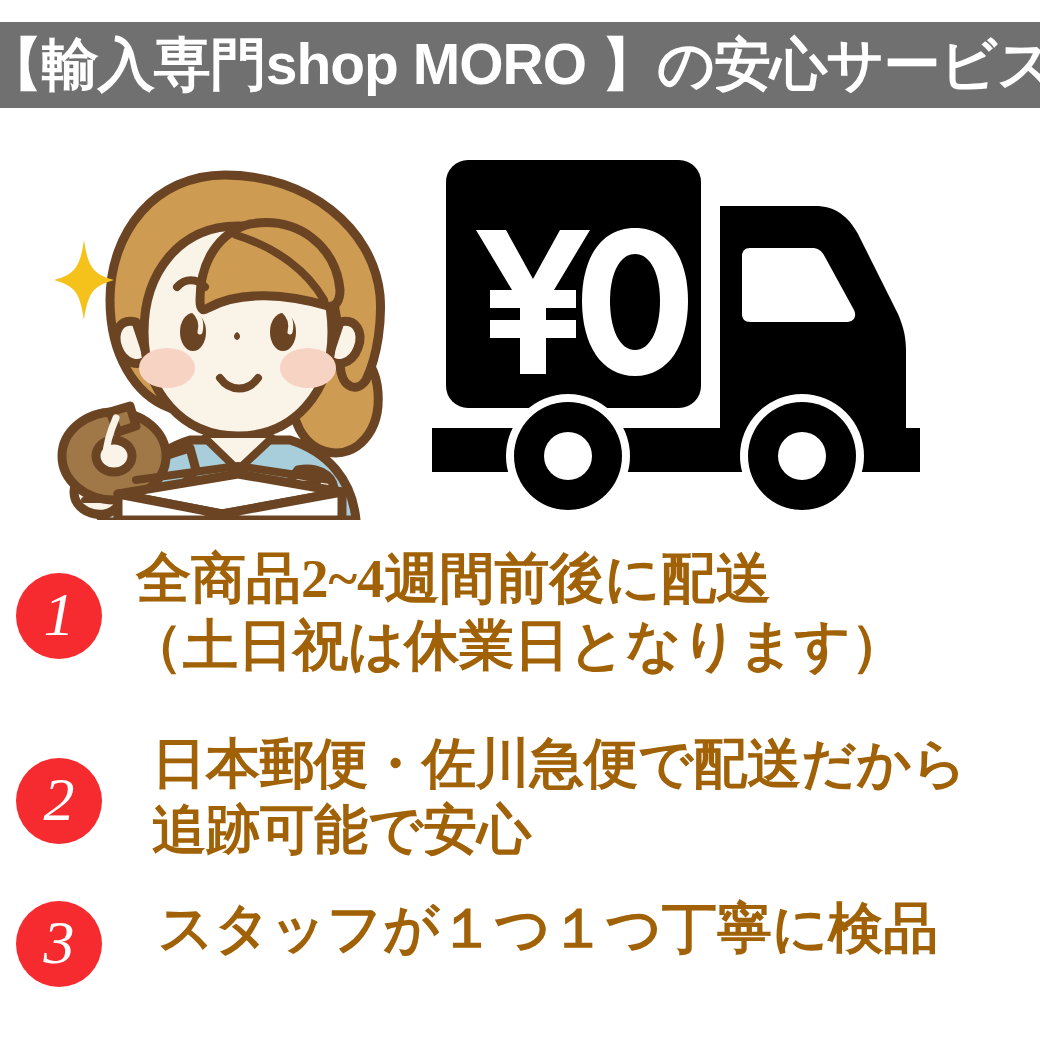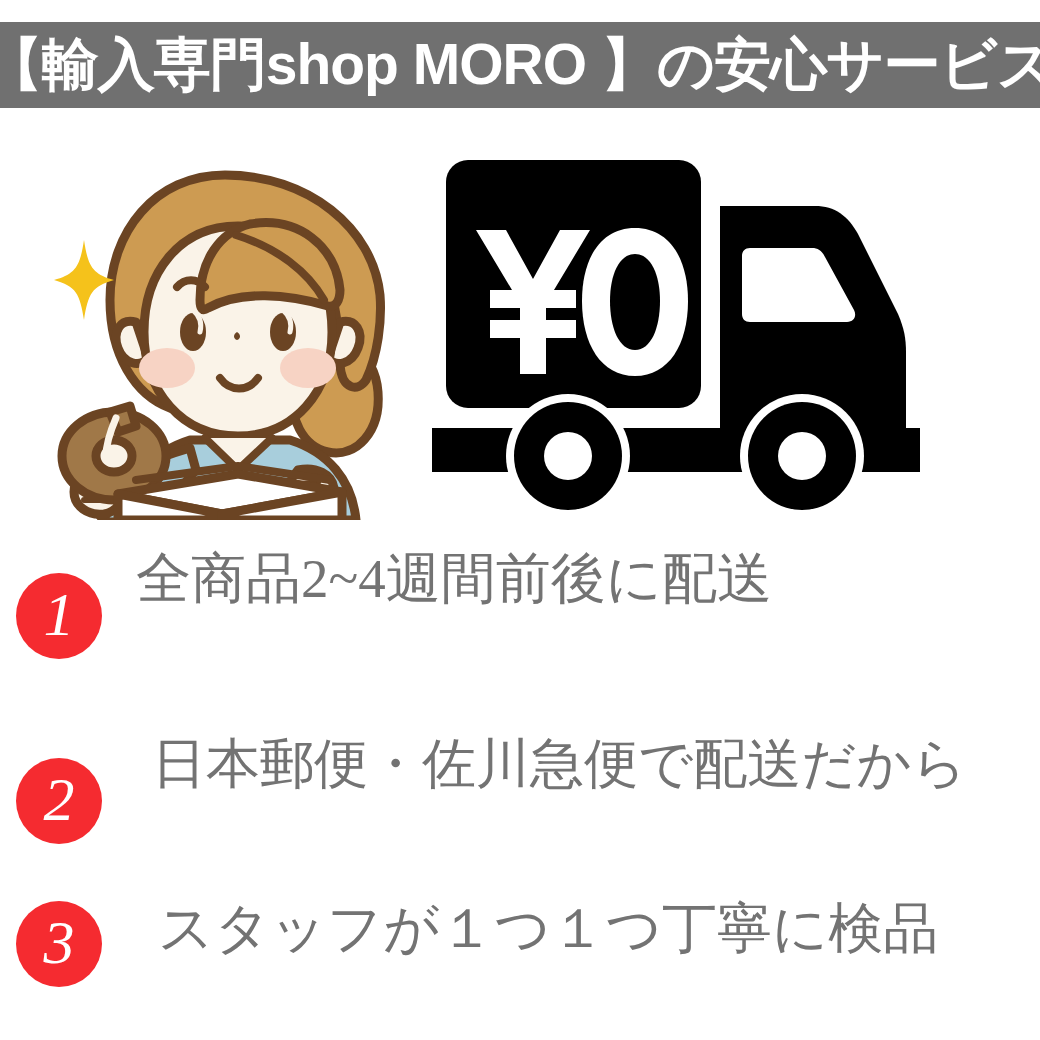--- a/index.html
+++ b/index.html
@@ -104,23 +104,23 @@
     color: #ffffff;
     font-family: "Liberation Serif", "DejaVu Serif", serif;
     font-size: 62px;
     font-weight: 400;
     font-style: italic;
     line-height: 1;
     transform: translateY(-2px);
   }
   .item-text {
     flex: 1 1 auto;
-    color: #737373;
+    color: #a16207;
     font-family: "Liberation Serif", "DejaVu Serif", serif;
-    font-weight: 400;
+    font-weight: 700;
     line-height: 1.22;
   }
   .item-text .line {
     display: block;
     white-space: nowrap;
   }
 
   
   #service-item-1 { margin-left: 16px; height: 175px; }
   #service-item-1 .badge { margin-top: 28px; }
@@ -273,30 +273,32 @@
 
   <div id="service-list">
 
     <div class="service-item" id="service-item-1">
       <div class="badge">
         <div class="badge-circle"></div>
         <div class="badge-num">1</div>
       </div>
       <div class="item-text">
         <span class="line line-1">全商品2~4週間前後に配送</span>
+        <span class="line line-2">（土日祝は休業日となります）</span>
       </div>
     </div>
 
     <div class="service-item" id="service-item-2">
       <div class="badge">
         <div class="badge-circle"></div>
         <div class="badge-num">2</div>
       </div>
       <div class="item-text">
         <span class="line line-1">日本郵便・佐川急便で配送だから</span>
+        <span class="line line-2">追跡可能で安心</span>
       </div>
     </div>
 
     <div class="service-item" id="service-item-3">
       <div class="badge">
         <div class="badge-circle"></div>
         <div class="badge-num">3</div>
       </div>
       <div class="item-text">
         <span class="line line-1">スタッフが１つ１つ丁寧に検品</span>

